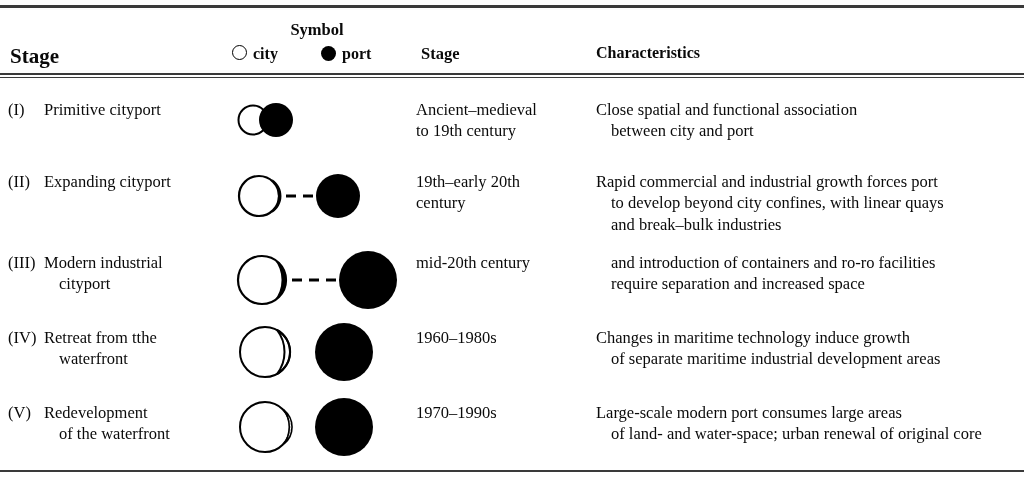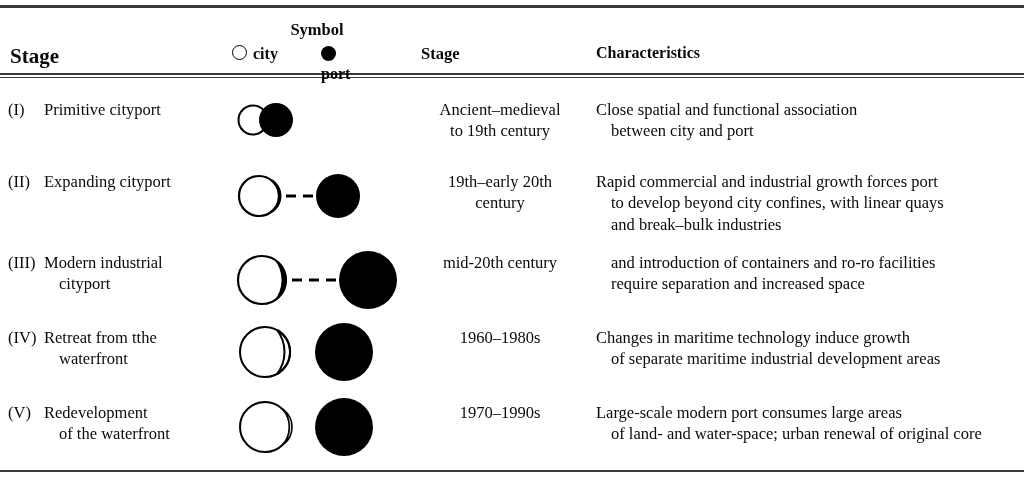--- a/index.html
+++ b/index.html
@@ -67,21 +67,20 @@
     align-items: baseline;
     gap: 6px;
   }
   .legend2 {
     position: absolute;
     top: 36px;
     left: 321px;
     display: flex;
     align-items: baseline;
     gap: 6px;
-    flex-direction: column;
   }
   .legend-label {
     font-weight: bold;
     font-size: 16px;
   }
   .legend-dot-open {
     display: inline-block;
     width: 13px;
     height: 13px;
     border: 1.6px solid #000;
@@ -150,21 +149,20 @@
     left: 232px;
     top: 0;
     width: 180px;
     height: 100%;
   }
   .cell-period {
     position: absolute;
     left: 416px;
     top: 6px;
     width: 168px;
-    text-align: center;
     font-size: 16.5px;
     line-height: 1.30;
   }
   .cell-char {
     position: absolute;
     left: 596px;
     top: 6px;
     width: 424px;
     font-size: 16.5px;
     line-height: 1.30;

